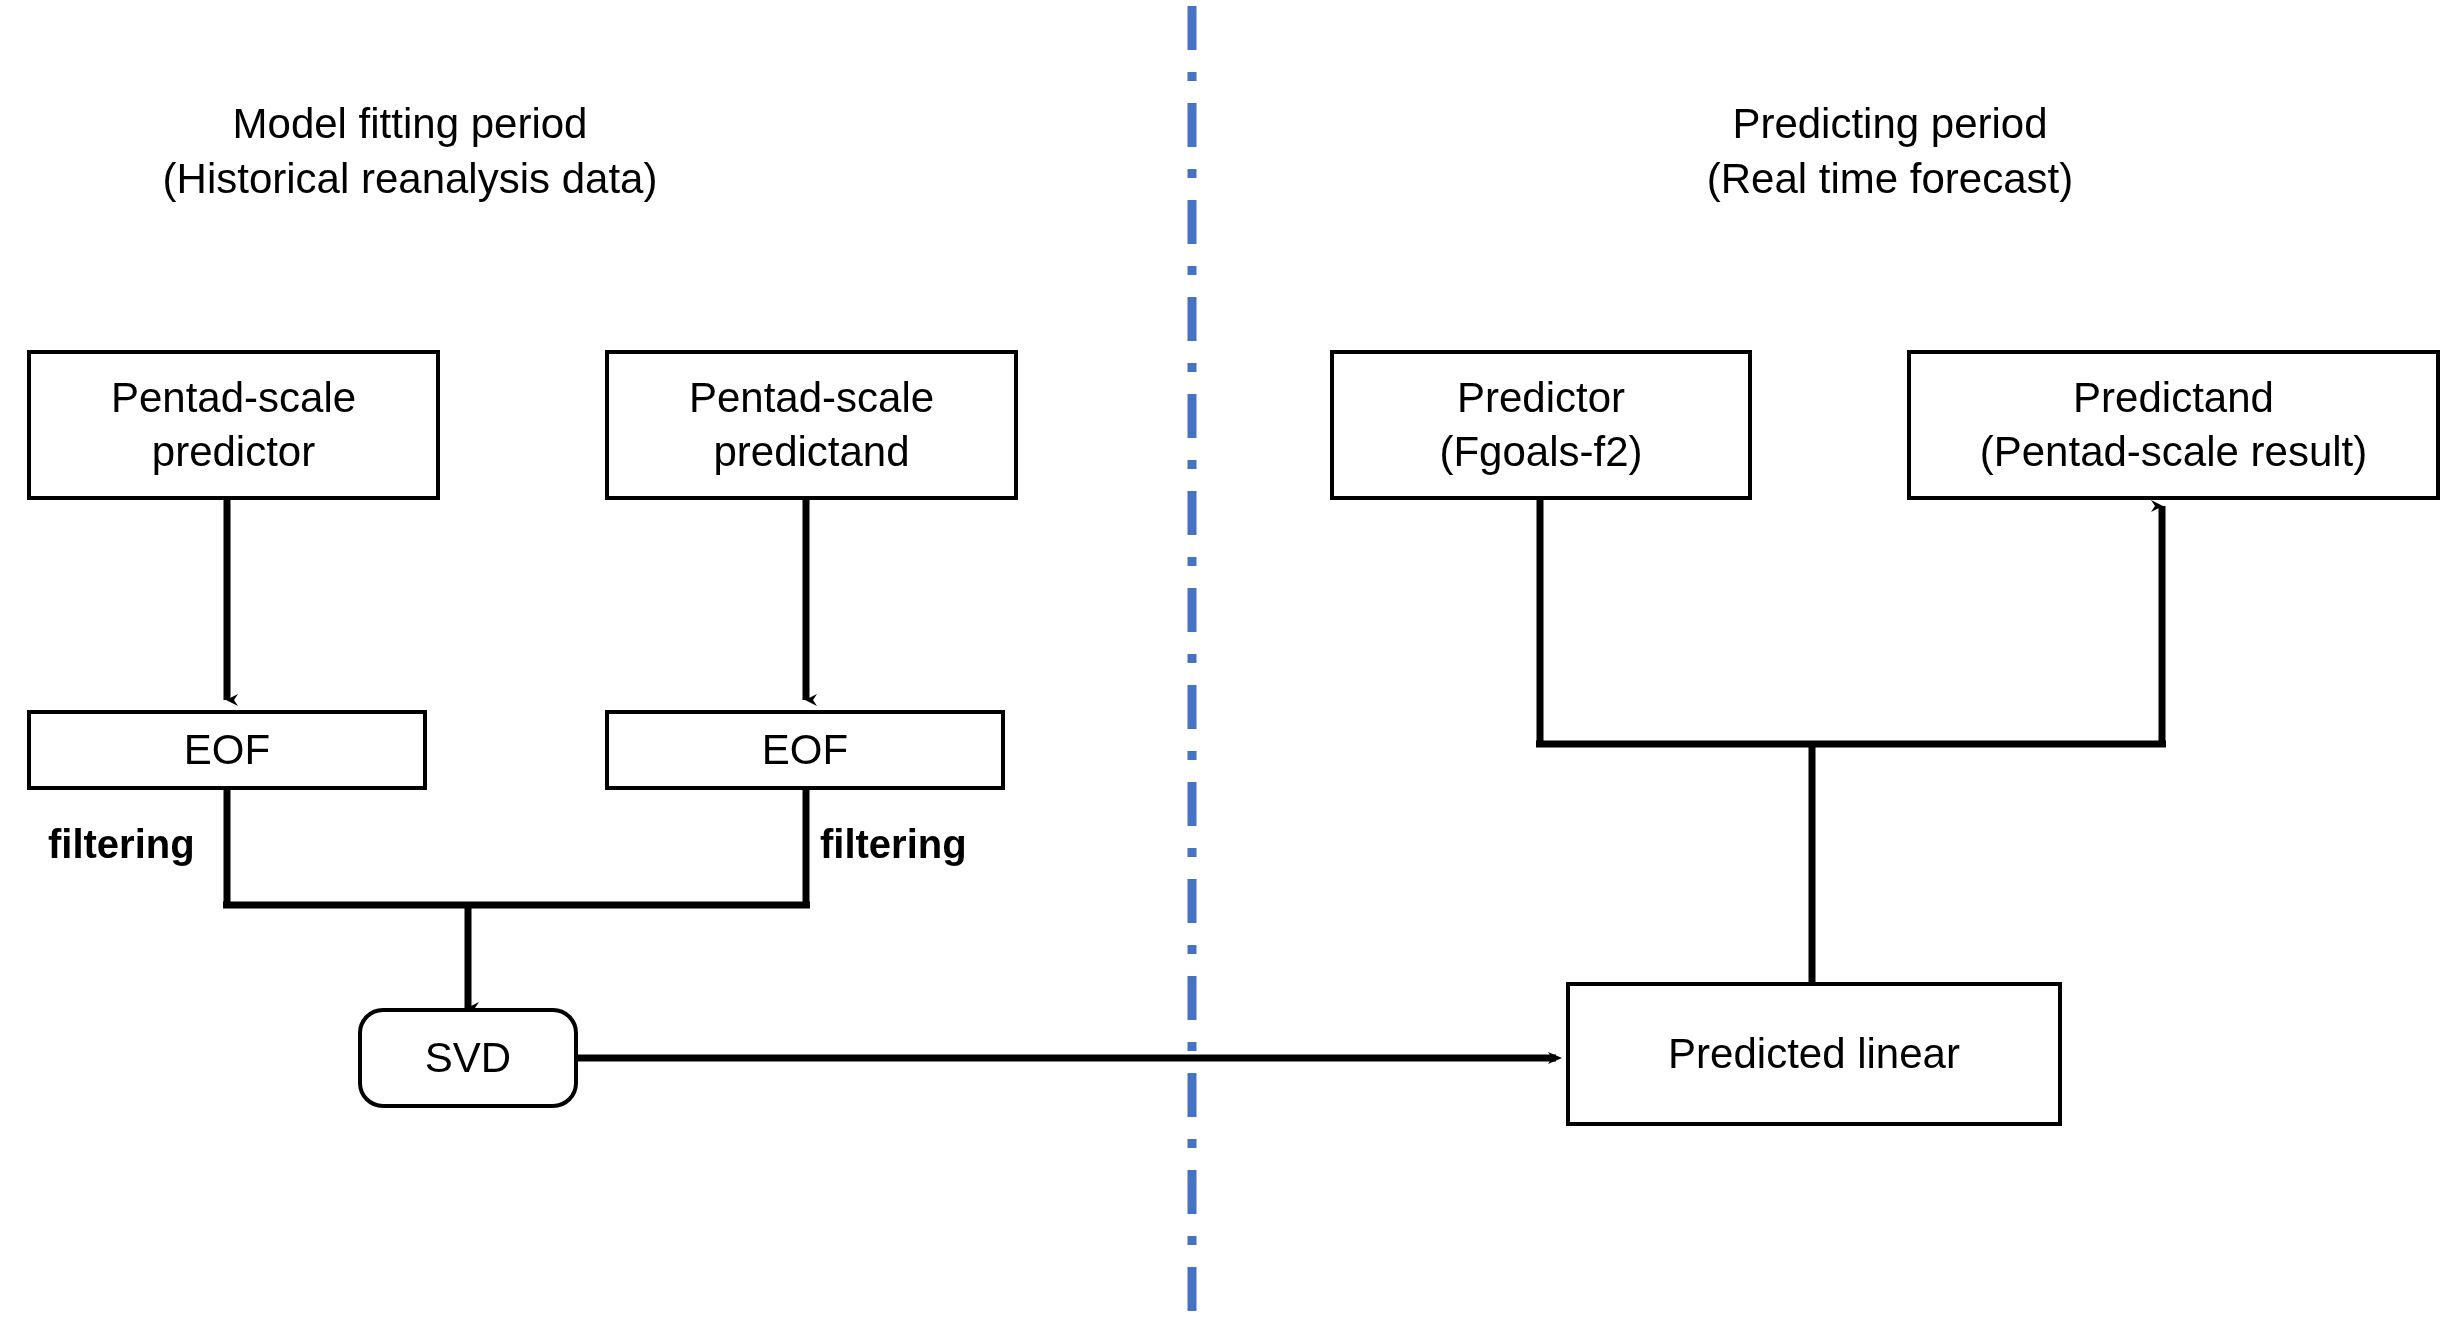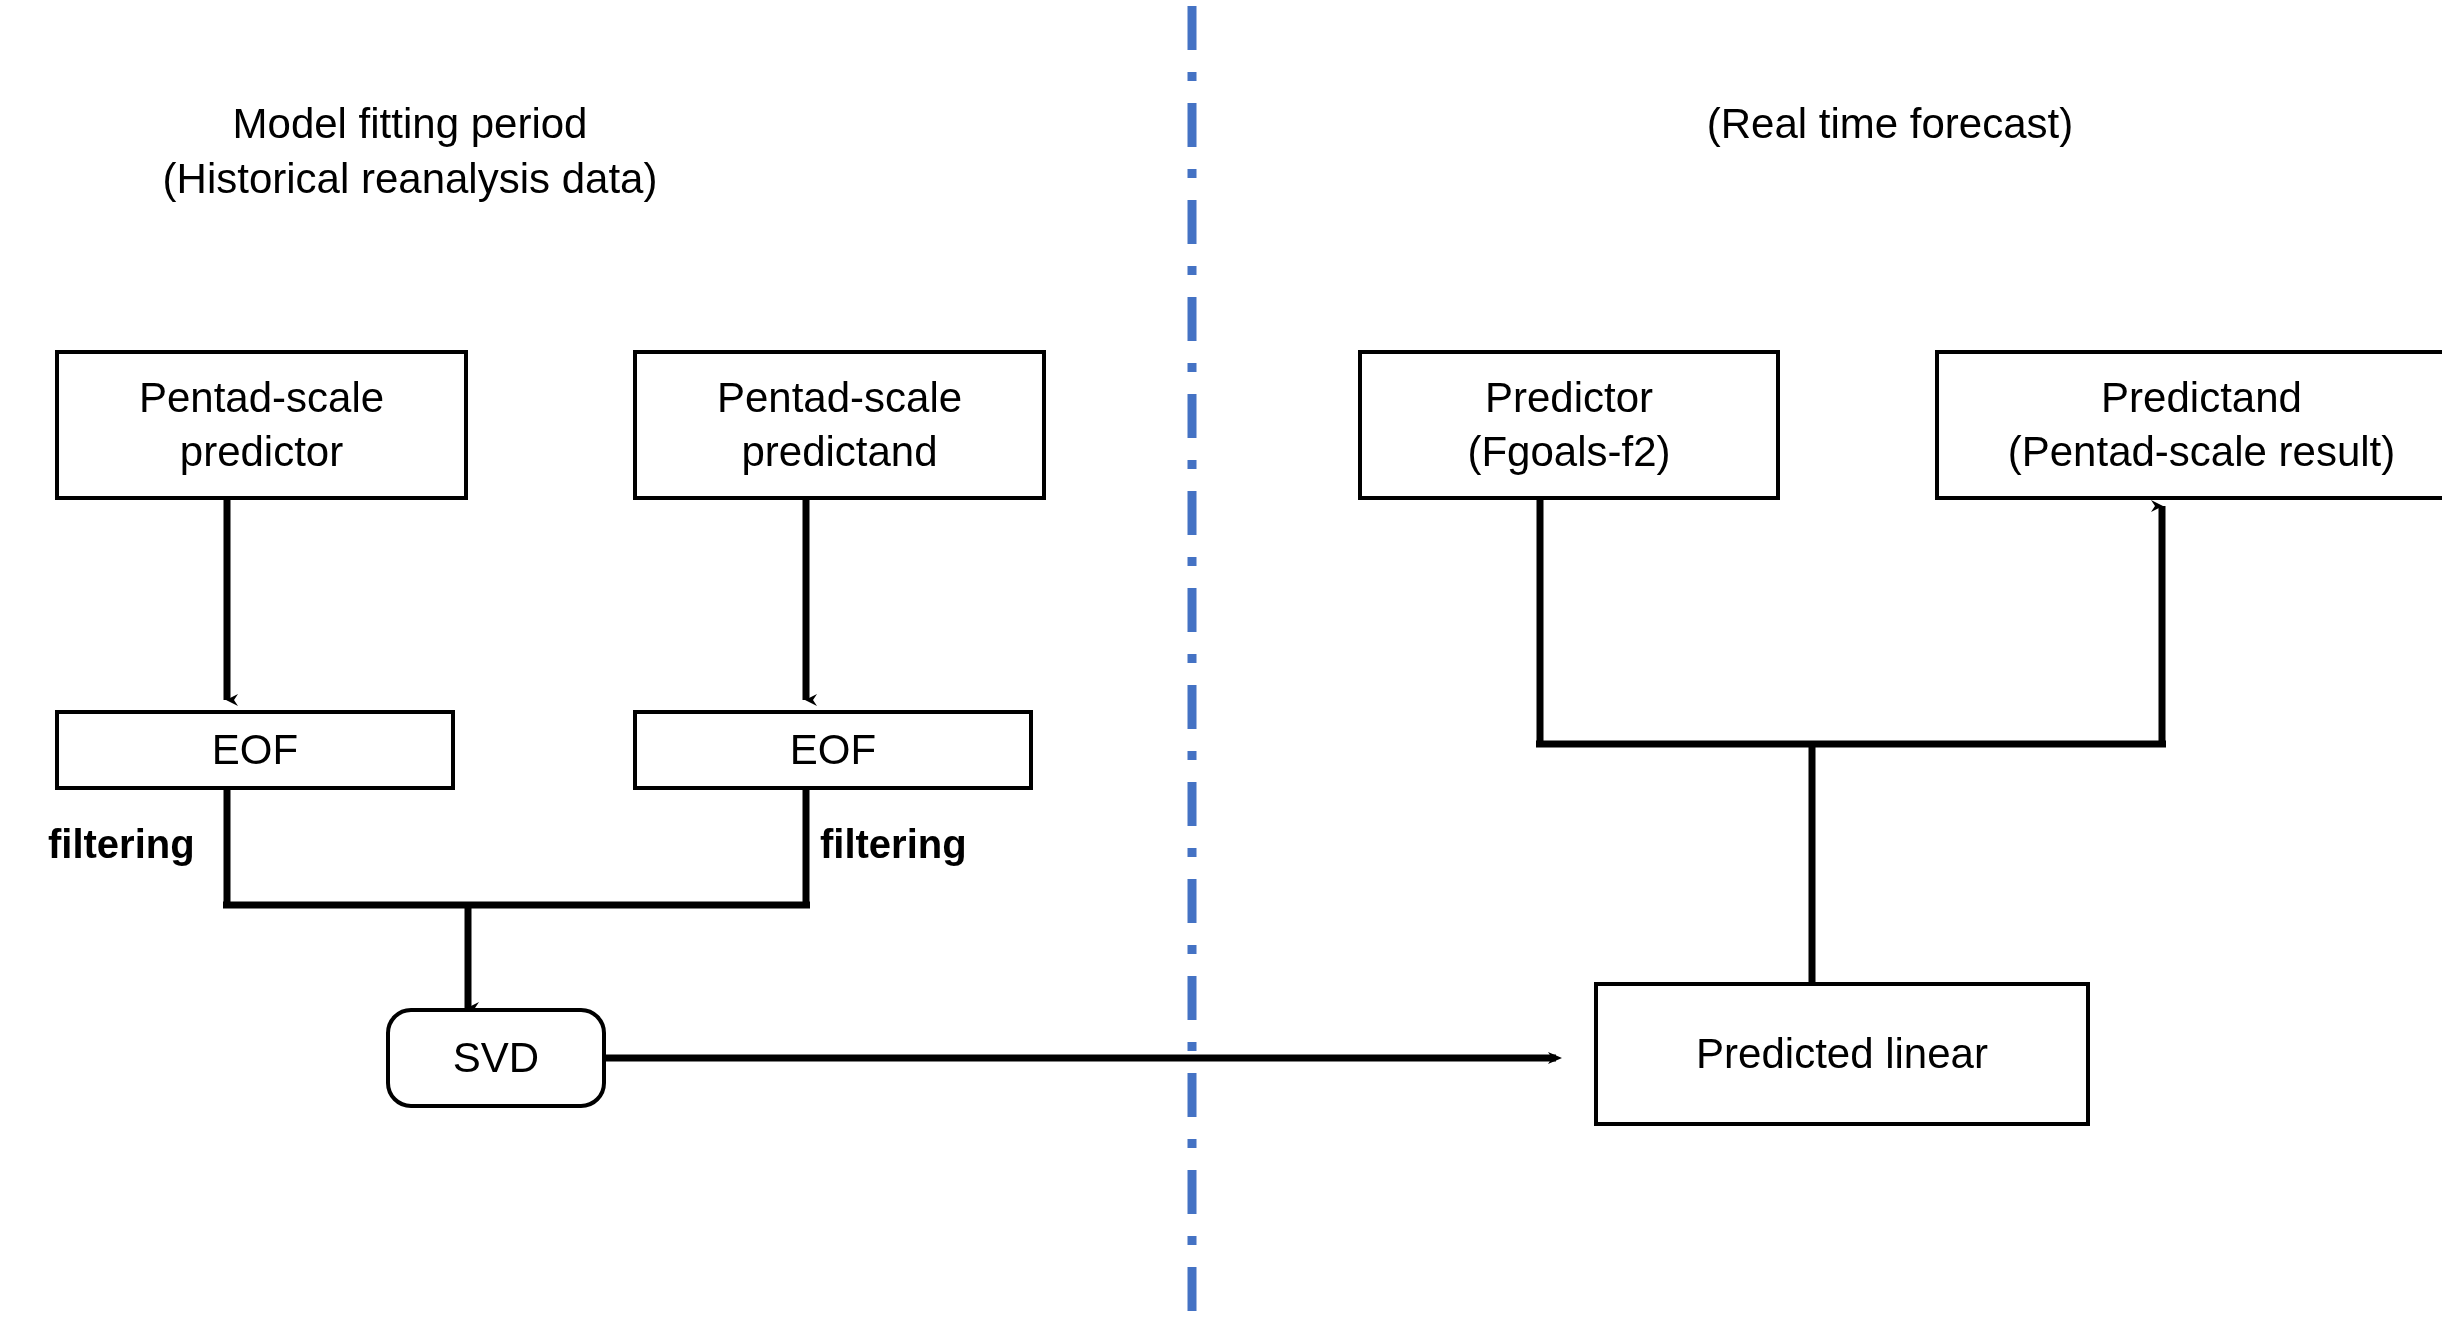--- a/index.html
+++ b/index.html
@@ -31,21 +31,20 @@
     background: #ffffff;
     display: flex;
     align-items: center;
     justify-content: center;
     text-align: center;
     color: #000000;
     font-family: "Liberation Sans", sans-serif;
     font-size: 42px;
     line-height: 1.28;
     font-weight: 400;
-    margin-left: 28px;
   }
   .node-box .node-text {
     display: block;
     width: 100%;
     padding: 0 8px;
     box-sizing: border-box;
   }
   .node-box .node-line {
     display: block;
     white-space: nowrap;
@@ -116,20 +115,21 @@
 
     <line x1="1812" y1="744" x2="1812" y2="984" stroke="#000000" stroke-width="7"></line>
   </svg>
 
   <div class="phase-title" style="left:80px; top:96px; width:660px;">
     <span class="title-line">Model fitting period</span>
     <span class="title-line">(Historical reanalysis data)</span>
   </div>
 
   <div class="phase-title" style="left:1560px; top:96px; width:660px;">
+    <span class="title-line">Predicting period</span>
     <span class="title-line">(Real time forecast)</span>
   </div>
 
   <div class="node-box" style="left:27px; top:350px; width:413px; height:150px;">
     <span class="node-text">
       <span class="node-line">Pentad-scale</span>
       <span class="node-line">predictor</span>
     </span>
   </div>
 

